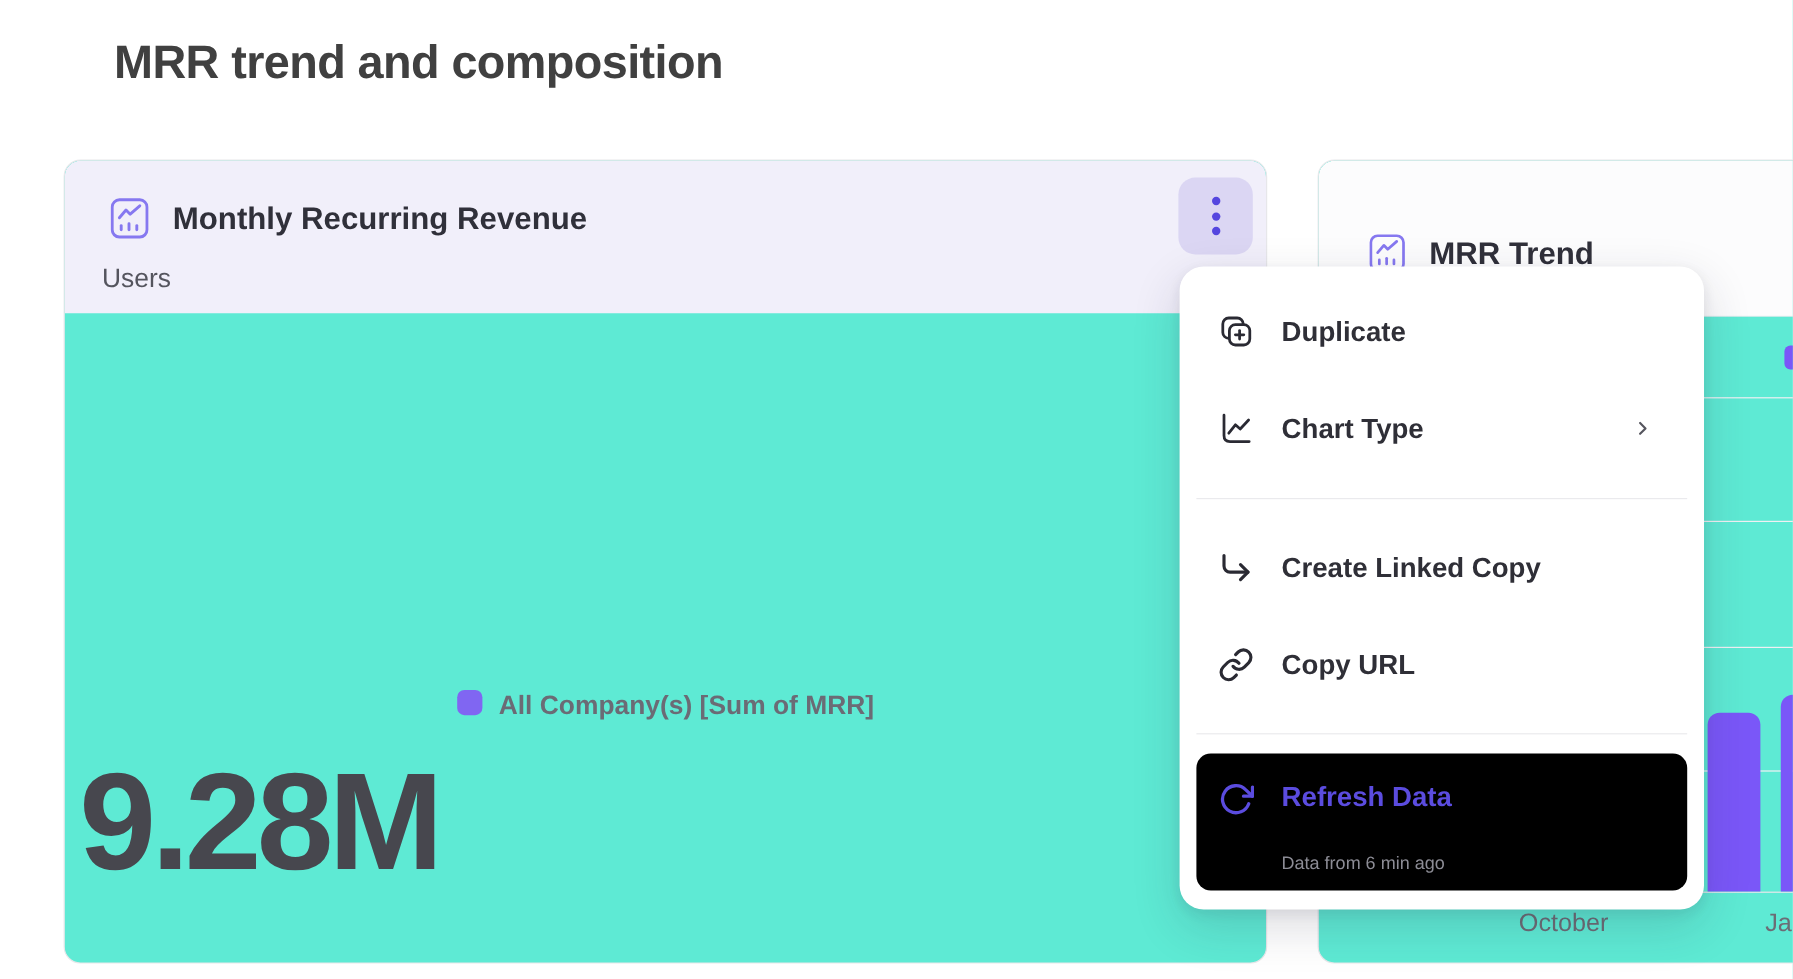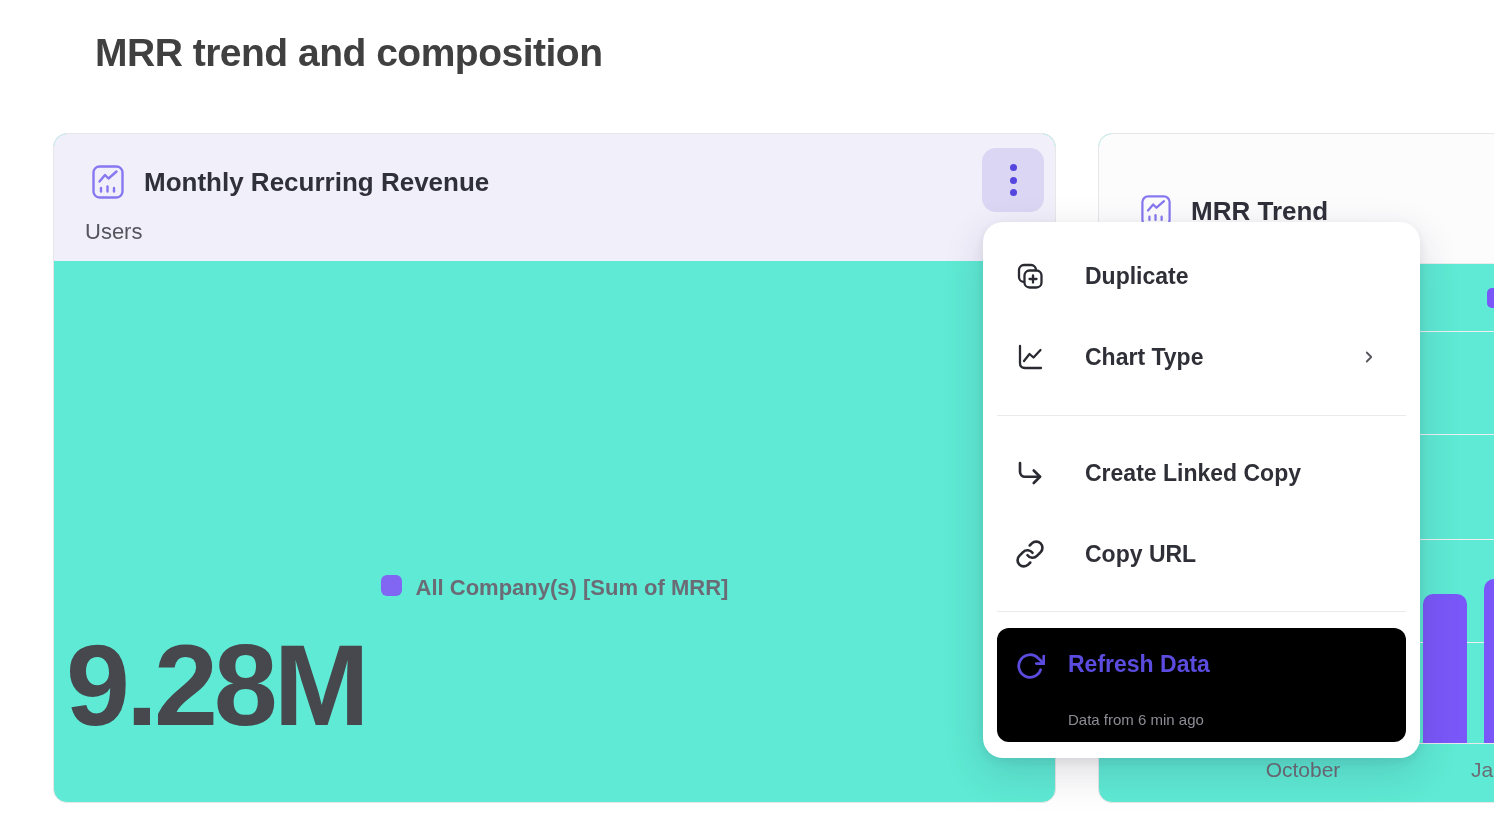--- a/index.html
+++ b/index.html
@@ -89,21 +89,21 @@
 
   
   .menu {
     position: absolute; left: 983px; top: 222px; width: 437px; height: 536px;
     background: #fff; border-radius: 20px; z-index: 10;
     box-shadow: 0 14px 40px rgba(35,35,60,.16), 0 3px 10px rgba(35,35,60,.08);
     padding-top: 25px;
   }
   .menu-item {
     height: 58px; padding-left: 32px;
-    display: flex; align-items: center; gap: 40px; cursor: pointer;
+    display: flex; align-items: center; gap: 23px; cursor: pointer;
   }
   .menu-item + .menu-item { margin-top: 23px; }
   .menu-item .mi-icon { width: 30px; height: 30px; color: #2A2A33; flex: none; display:block; }
   .menu-item .mi-label { font-size: 23px; font-weight: 600; color: #2F2F37; }
   .menu-item .chevron { margin-left: auto; margin-right: 42px; width: 18px; height: 18px; color: #55555E; }
   .menu-divider { height: 1px; background: #EAEAED; margin: 0 14px; }
   .div-1 { margin-top: 29px; margin-bottom: 28px; }
   .div-2 { margin-top: 28px; margin-bottom: 16px; }
 
   .refresh-item {

